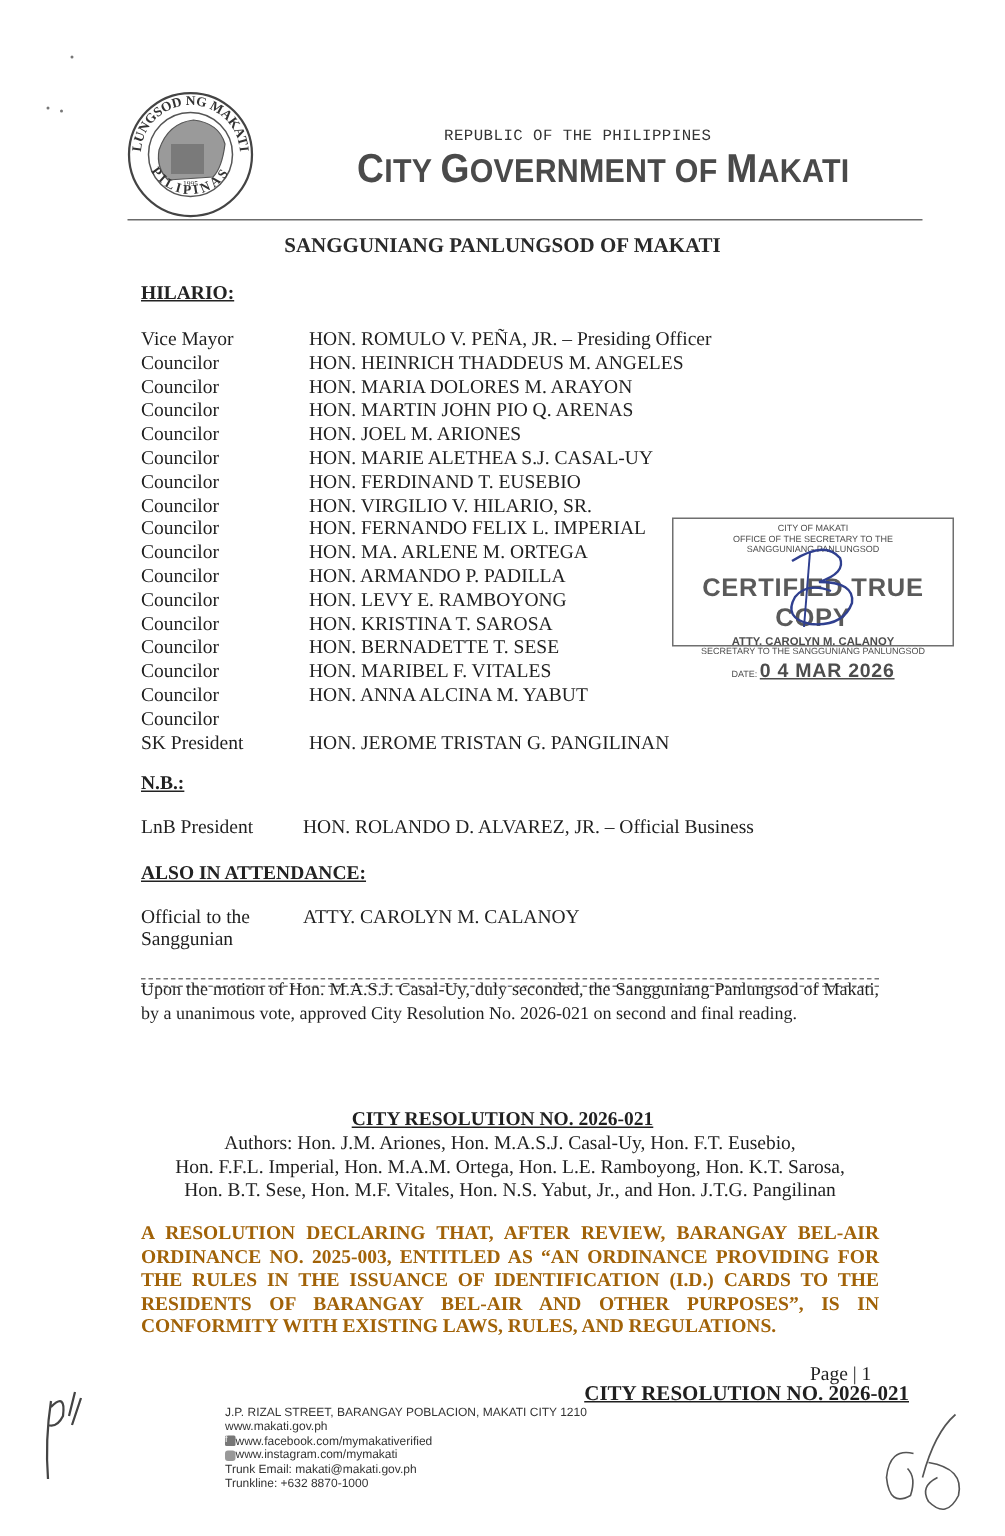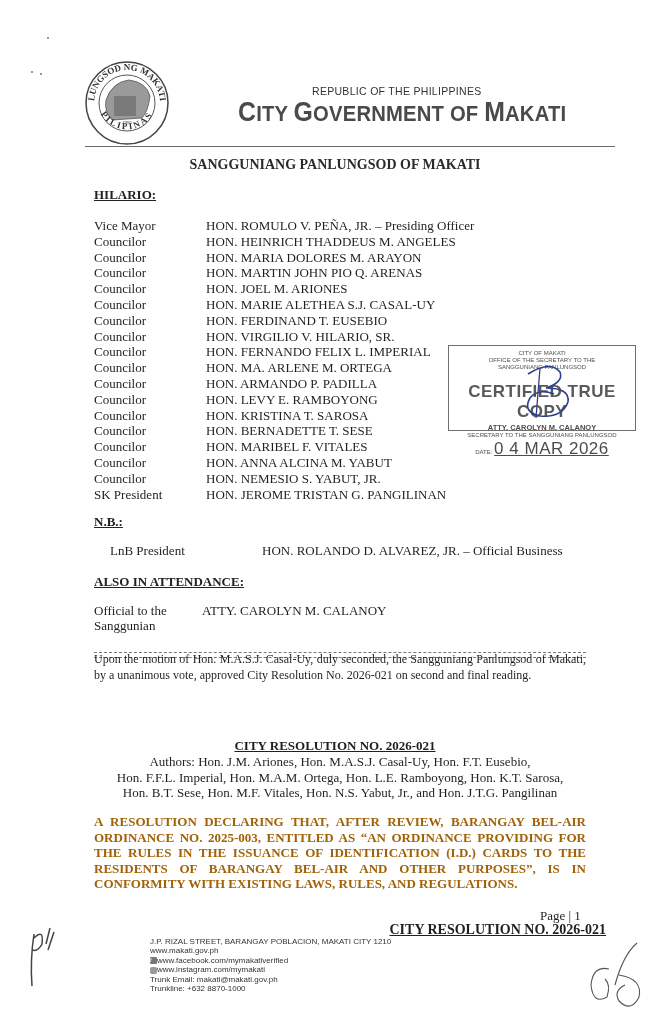--- a/index.html
+++ b/index.html
@@ -3,21 +3,21 @@
 <meta charset="utf-8">
 <style>
   html, body { margin: 0; padding: 0; background: #ffffff; }
   body { width: 670px; height: 1024px; position: relative; overflow: hidden; color: #1f1f1f;
          font-family: "Liberation Serif", "DejaVu Serif", serif; }
   .abs { position: absolute; }
 
   
   .seal { left: 84px; top: 60px; width: 86px; height: 86px; }
   .republic { left: 296px; top: 85px; width: 200px; text-align: left;
-              font-family: Liberation Sans, sans-serif; font-size: 10.5px; letter-spacing: 0.3px; color: #333; margin-left: 16px; }
+              font-family: Liberation Mono, monospace; font-size: 10.5px; letter-spacing: 0.3px; color: #333; }
   .citygov { left: 238px; top: 97px; width: 420px;
              font-family: "Liberation Sans", "DejaVu Sans", sans-serif; font-size: 22px; font-weight: bold;
              color: #4a4a4a; letter-spacing: 0.2px; white-space: nowrap; transform: scaleX(0.92); transform-origin: left; }
   .citygov .big { font-size: 27px; }
   .hline { left: 85px; top: 146px; width: 530px; height: 1px; background: #6b6b6b; }
   .council { left: 0; width: 670px; top: 157px; text-align: center; font-weight: bold; font-size: 14px; color: #2a2a2a; }
 
   .section-head { font-weight: bold; font-size: 13px; text-decoration: underline; color: #222; }
   .present-head { left: 94px; top: 187px; }
 
@@ -26,25 +26,25 @@
   .roster .pos { width: 112px; }
 
   
   .stamp { left: 448px; top: 345px; width: 186px; height: 84px; border: 1.3px solid #6f6f6f;
            font-family: "Liberation Sans", "DejaVu Sans", sans-serif; color: #4d4d4d; text-align: center; }
   .stamp .s1 { font-size: 6px; margin-top: 4px; line-height: 7px; }
   .stamp .s2 { font-size: 17px; font-weight: bold; letter-spacing: 0.5px; margin-top: 11px; color: #5a5a5a; }
   .stamp .s3 { font-size: 7.5px; font-weight: bold; margin-top: 1px; }
   .stamp .s4 { font-size: 6px; }
   .stamp .s5 { font-size: 6px; margin-top: 1px; }
-  .stamp .s5 .dt { font-size: 17px; font-weight: normal; text-decoration: underline; letter-spacing: 0.5px; }
+  .stamp .s5 .dt { font-size: 13px; font-weight: bold; text-decoration: underline; letter-spacing: 0.5px; }
   .signature { left: 510px; top: 358px; width: 70px; height: 70px; }
 
   .nb-head { left: 94px; top: 514px; }
-  .nb-row { left: 110px; top: 543px; font-size: 13px; display: flex; white-space: nowrap; gap: 44px; }
+  .nb-row { left: 94px; top: 543px; font-size: 13px; display: flex; white-space: nowrap; }
   .nb-row .pos { width: 108px; }
   .also-head { left: 94px; top: 574px; }
   .also-row { left: 94px; top: 603px; font-size: 13px; display: flex; }
   .also-row .pos { width: 108px; line-height: 15px; }
   .sep { left: 94px; top: 652px; width: 492px; height: 4px; border-top: 1.4px dashed #777; border-bottom: 1.4px dashed #777; }
 
   .motion { left: 94px; top: 652px; width: 492px; font-size: 12px; line-height: 15.5px; text-align: justify; }
   .res-title { left: 0; width: 670px; top: 738px; text-align: center; font-weight: bold; font-size: 13px; text-decoration: underline; }
   .authors { left: 94px; width: 492px; top: 754px; text-align: center; font-size: 13px; line-height: 15.5px; }
   .resolution { left: 94px; width: 492px; top: 814px; font-size: 13px; line-height: 15.6px; font-weight: bold;
@@ -155,21 +155,20 @@
   <div class="row">
       <span class="pos">Councilor</span>
       <span>HON. MARIBEL F. VITALES</span>
     </div>
   <div class="row">
       <span class="pos">Councilor</span>
       <span>HON. ANNA ALCINA M. YABUT</span>
     </div>
   <div class="row">
       <span class="pos">Councilor</span>
-      <span>HON. NEMESIO S. YABUT, JR.</span>
     </div>
   <div class="row">
       <span class="pos">SK President</span>
       <span>HON. JEROME TRISTAN G. PANGILINAN</span>
     </div>
 </div>
 
 <div class="abs stamp">
   <div class="s1">CITY OF MAKATI</div>
   <div class="s1" style="margin-top:0">OFFICE OF THE SECRETARY TO THE</div>

